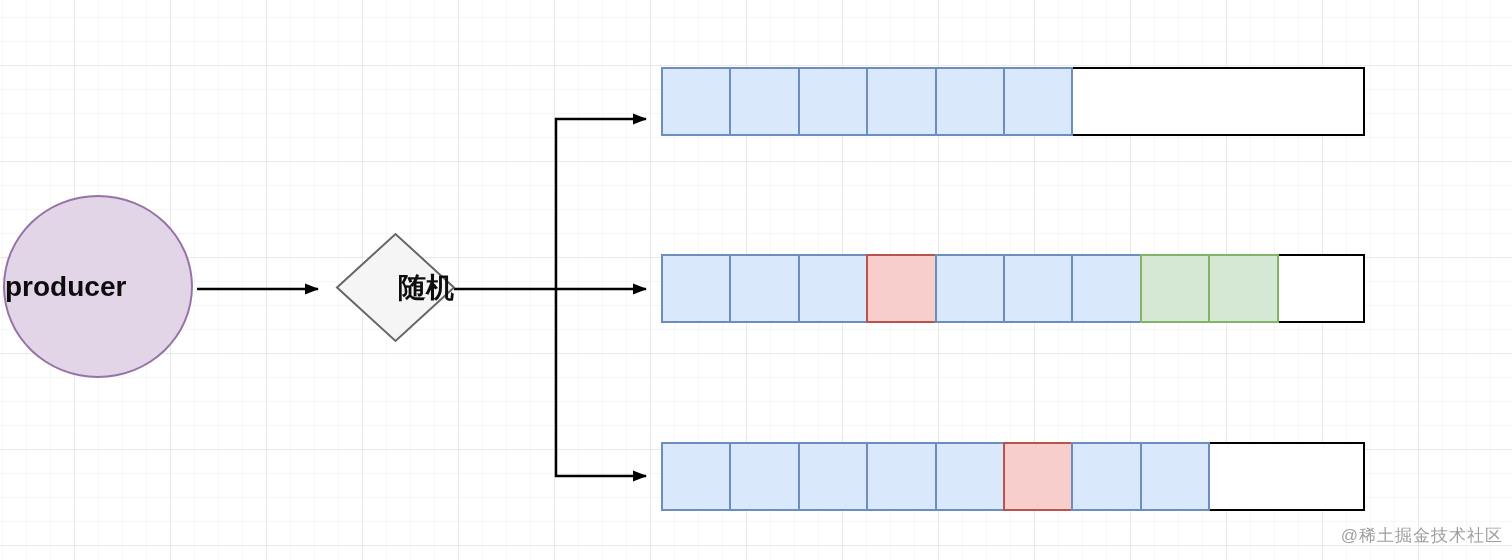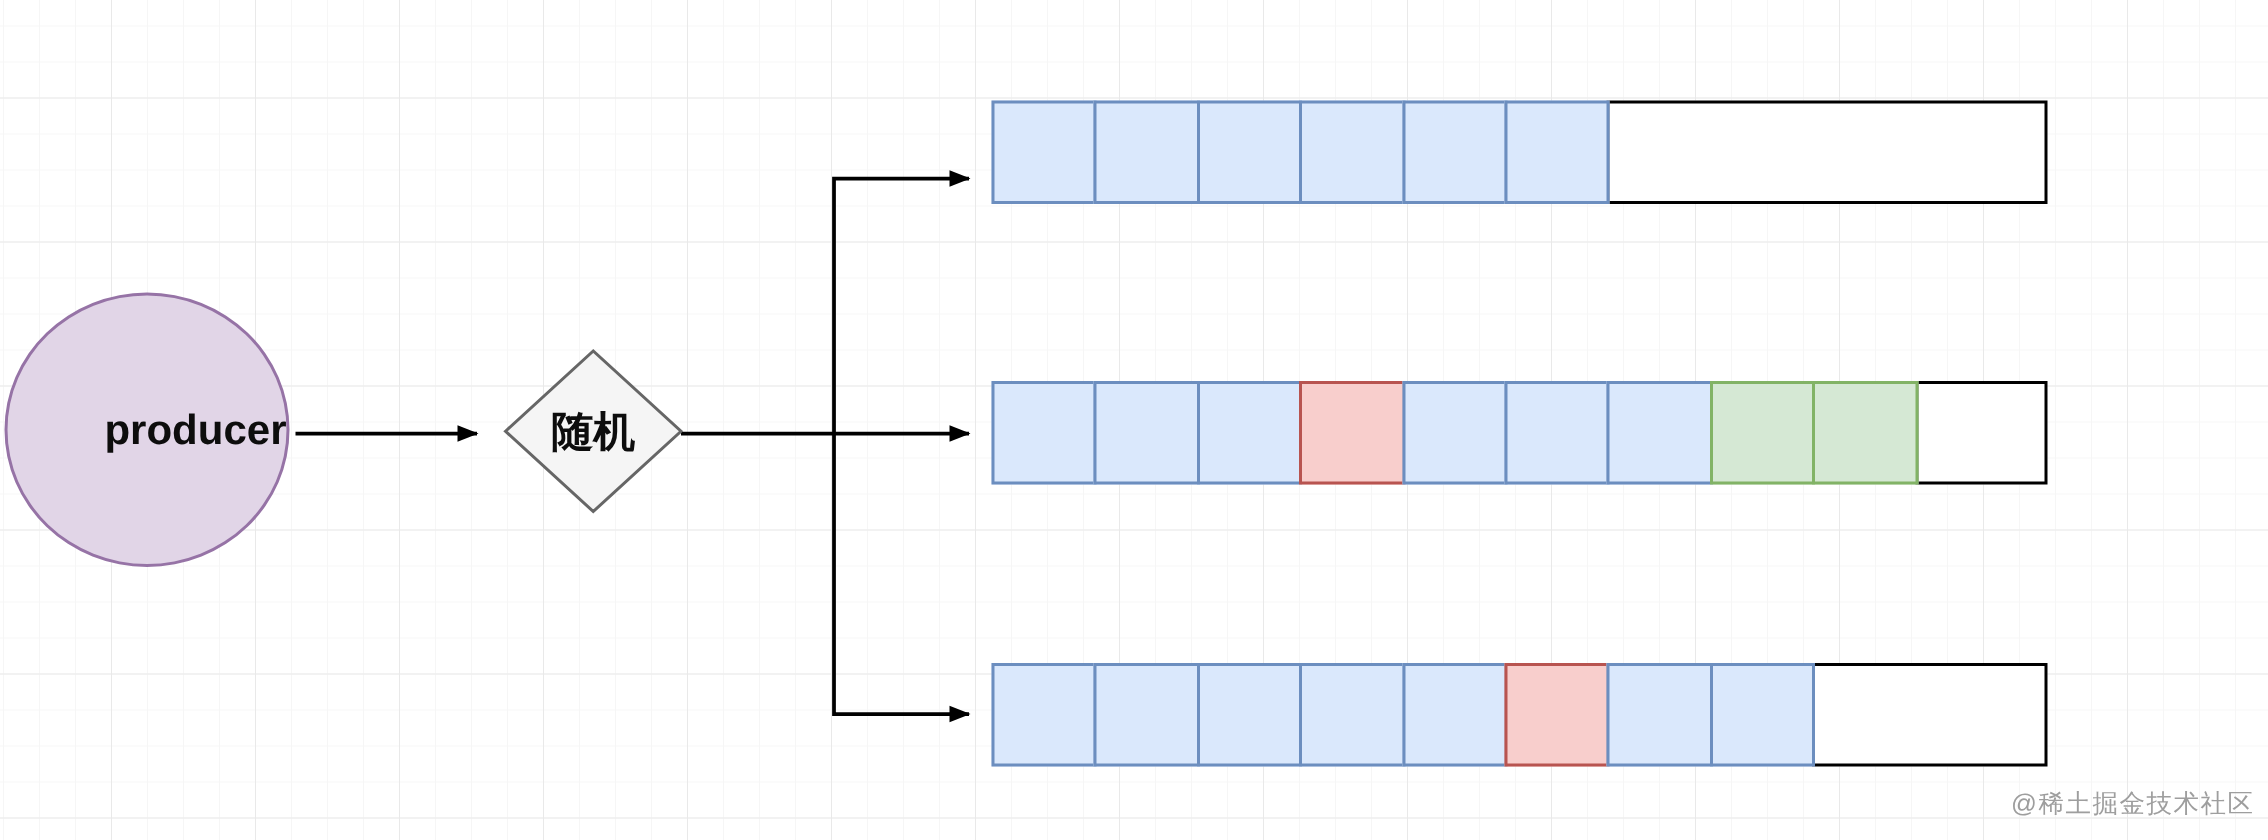--- a/index.html
+++ b/index.html
@@ -27,21 +27,21 @@
   .producer {
     position: absolute;
     left: 3px;
     top: 195px;
     width: 190px;
     height: 183px;
     border: 2.5px solid;
     border-radius: 50%;
     display: flex;
     align-items: center;
-    justify-content: flex-end;
+    justify-content: flex-start;
     font-size: 28px;
     font-weight: 700;
     color: #0d0d0d;
     box-sizing: border-box;
   }
 
   
   svg.connectors {
     position: absolute;
     left: 0;
@@ -51,21 +51,21 @@
 
   
   .diamond-label {
     position: absolute;
     left: 337px;
     top: 234px;
     width: 117px;
     height: 107px;
     display: flex;
     align-items: center;
-    justify-content: center;
+    justify-content: flex-end;
     font-size: 28px;
     font-weight: 700;
     color: #0d0d0d;
   }
 
   
   .queue {
     position: absolute;
     left: 661px;
     width: 704px;

